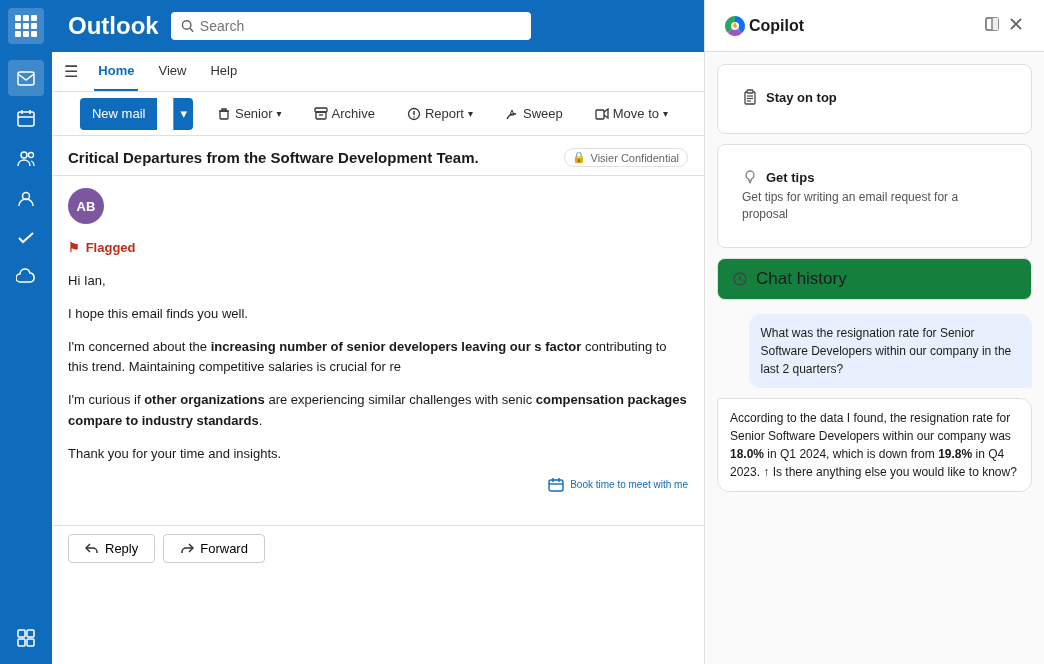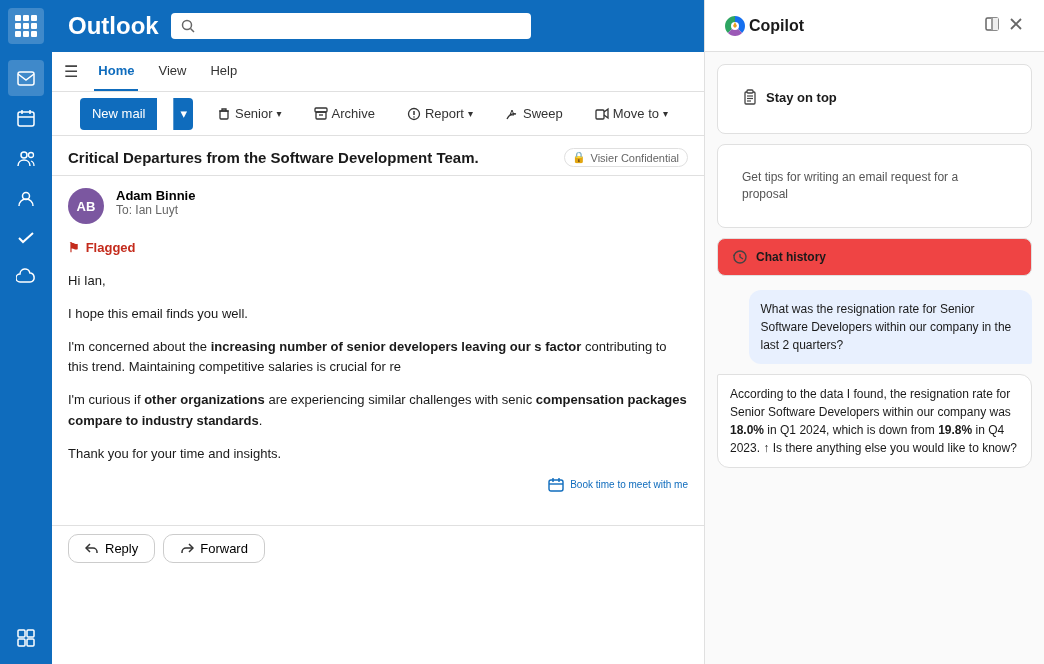--- a/index.html
+++ b/index.html
@@ -232,21 +232,21 @@
 
     .email-actions {
       padding: 8px 16px 16px;
       display: flex;
       gap: 8px;
       border-top: 1px solid #e0e0e0;
     }
     .btn-action {
       background: white;
       border: 1px solid #ccc;
-      border-radius: 10px;
+      border-radius: 4px;
       padding: 6px 16px;
       font-size: 13px;
       cursor: pointer;
       display: flex;
       align-items: flex-start;
       gap: 6px;
     }
 
     
     .copilot-panel {
@@ -306,31 +306,31 @@
       gap: 8px;
       margin-bottom: 4px;
     }
     .suggestion-card-desc {
       font-size: 12px;
       color: #555;
       line-height: 1.4;
     }
 
     .chat-history-btn {
-      background: #ef4444;
+      background: #15803d;
       border: 1px solid #e0e0e0;
       border-radius: 8px;
       padding: 10px 14px;
       cursor: pointer;
       display: flex;
       align-items: center;
       gap: 8px;
-      font-size: 12px;
+      font-size: 17px;
       color: #1a1a1a;
-      font-weight: 700;
+      font-weight: 400;
       width: 100%;
       text-align: left;
     }
 
     .chat-messages {
       display: flex;
       flex-direction: column;
       gap: 10px;
       margin-top: 4px;
     }
@@ -433,20 +433,21 @@
 
 <div class="main-area">
 
   <div class="top-bar">
     <span class="app-name">Outlook</span>
     <div class="search-bar">
       <svg width="14" height="14" viewBox="0 0 14 14" fill="none">
         <circle cx="6" cy="6" r="4.5" stroke="#666" stroke-width="1.5"></circle>
         <line x1="9.5" y1="9.5" x2="13" y2="13" stroke="#666" stroke-width="1.5"></line>
       </svg>
+      <input type="text" placeholder="Search" style="">
     </div>
   </div>
 
   <div class="nav-bar">
     <span class="nav-menu-icon">☰</span>
     <a class="nav-item active">Home</a>
     <a class="nav-item">View</a>
     <a class="nav-item">Help</a>
   </div>
 
@@ -500,24 +501,20 @@
     <div class="email-header-bar">
       <span class="email-subject">Critical Departures from the Software Development Team.</span>
       <div class="confidential-badge">
         <span style="color:#e86600">🔒</span>
         <span>Visier Confidential</span>
       </div>
     </div>
 
     <div class="email-meta">
       <div class="avatar">AB</div>
-      <div class="sender-info">
-        <div class="sender-name">Adam Binnie</div>
-        <div class="sender-to">To:  Ian Luyt</div>
-      </div>
     </div>
 
     <div class="email-flag">
       <span style="color:#c42b1c">⚑</span>
       <span>Flagged</span>
     </div>
 
     <div class="email-body">
       <p>Hi Ian,</p>
       <p>I hope this email finds you well.</p>
@@ -596,20 +593,28 @@
           <rect x="5" y="1" width="6" height="3" rx="1" stroke="#444" stroke-width="1.3" fill="white"></rect>
           <line x1="5" y1="7" x2="11" y2="7" stroke="#444" stroke-width="1.2"></line>
           <line x1="5" y1="9.5" x2="11" y2="9.5" stroke="#444" stroke-width="1.2"></line>
           <line x1="5" y1="12" x2="9" y2="12" stroke="#444" stroke-width="1.2"></line>
         </svg>
         <span>Stay on top</span>
       </div>
     </div>
 
     <div class="suggestion-card">
+      <div class="suggestion-card-title">
+        <svg width="16" height="16" viewBox="0 0 16 16" fill="none">
+          <path d="M8 2a4 4 0 014 4c0 1.8-1 3.3-2.5 4l-.5 1.5H7l-.5-1.5C5 9.3 4 7.8 4 6a4 4 0 014-4z" stroke="#888" stroke-width="1.3" fill="none"></path>
+          <line x1="6.5" y1="12" x2="9.5" y2="12" stroke="#888" stroke-width="1.3"></line>
+          <line x1="7" y1="13.5" x2="9" y2="13.5" stroke="#888" stroke-width="1.3"></line>
+        </svg>
+        <span>Get tips</span>
+      </div>
       <div class="suggestion-card-desc">Get tips for writing an email request for a proposal</div>
     </div>
 
     <button class="chat-history-btn">
       <svg width="16" height="16" viewBox="0 0 16 16" fill="none">
         <circle cx="8" cy="8" r="6" stroke="#444" stroke-width="1.4" fill="none"></circle>
         <polyline points="8,5 8,8 11,10" stroke="#444" stroke-width="1.4" fill="none"></polyline>
         <path d="M3 5A6 6 0 012 8" stroke="#444" stroke-width="0"></path>
         <path d="M2 5l1 2-2 0z" fill="#444"></path>
       </svg>

